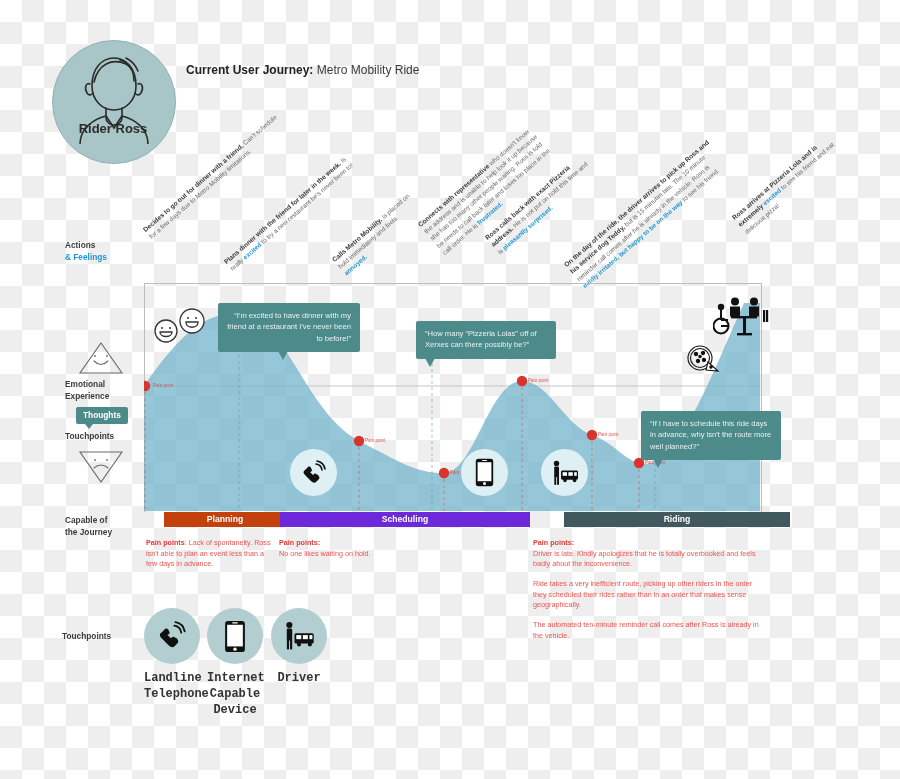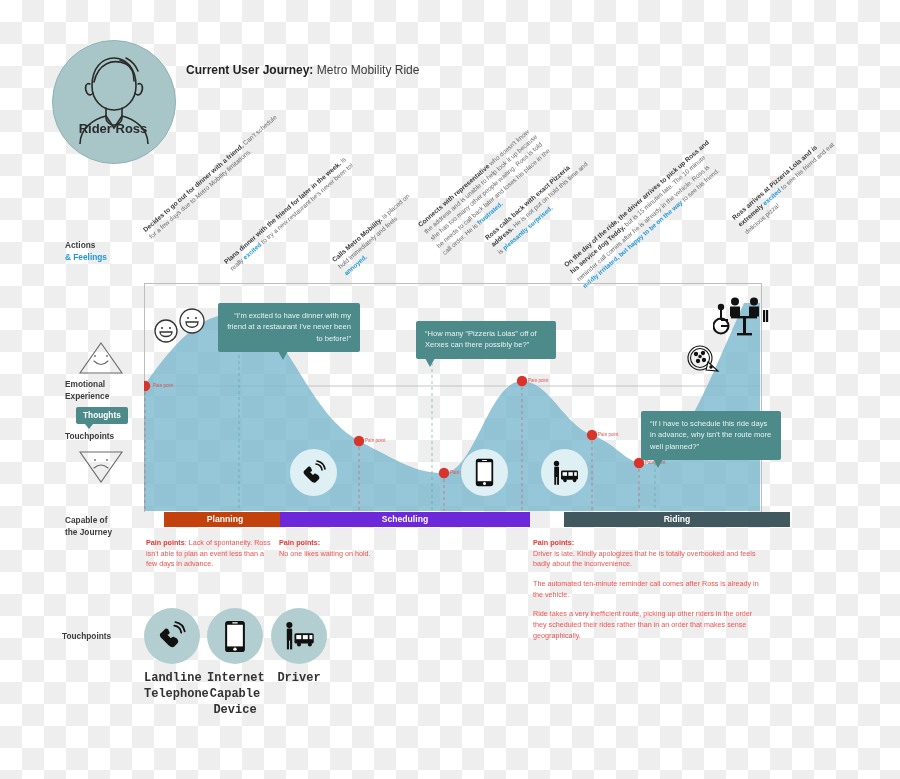--- a/index.html
+++ b/index.html
@@ -350,22 +350,22 @@
     <b>Pain points:</b>
   </p>
   <p>No one likes waiting on hold.</p>
 </div>
 
 <div class="pain" style="left:533px;top:538px;width:232px;">
   <p style="margin-bottom:0;">
     <b>Pain points:</b>
   </p>
   <p>Driver is late. Kindly apologizes that he is totally overbooked and feels badly about the inconvenience.</p>
+  <p>Ride takes a very inefficient route, picking up other riders in the order they scheduled their rides rather than in an order that makes sense geographically.</p>
   <p>The automated ten-minute reminder call comes after Ross is already in the vehicle.</p>
-  <p>Ride takes a very inefficient route, picking up other riders in the order they scheduled their rides rather than in an order that makes sense geographically.</p>
 </div>
 
 <div class="rail" style="left:62px;top:630px;">Touchpoints</div>
 
 <div class="tp" style="left:144px;top:608px;width:56px;">
   <div class="tp-circle">
     <svg width="30" height="30" viewBox="0 0 26 26">
       <g fill="#111">
         <path d="M5 18 C3 16 3 14 5 13 L8 10 C9 9 11 10 11 11 L12 13 C12 14 11 15 10 15 L13 18 C14 17 15 16 16 17 L18 18 C19 19 20 21 19 22 L16 25 C15 26 13 26 11 24 Z" transform="translate(-1,-3)"></path>
         <path d="M15 4 A7 7 0 0 1 21 10" fill="none" stroke="#111" stroke-width="1.6" stroke-linecap="round"></path>

